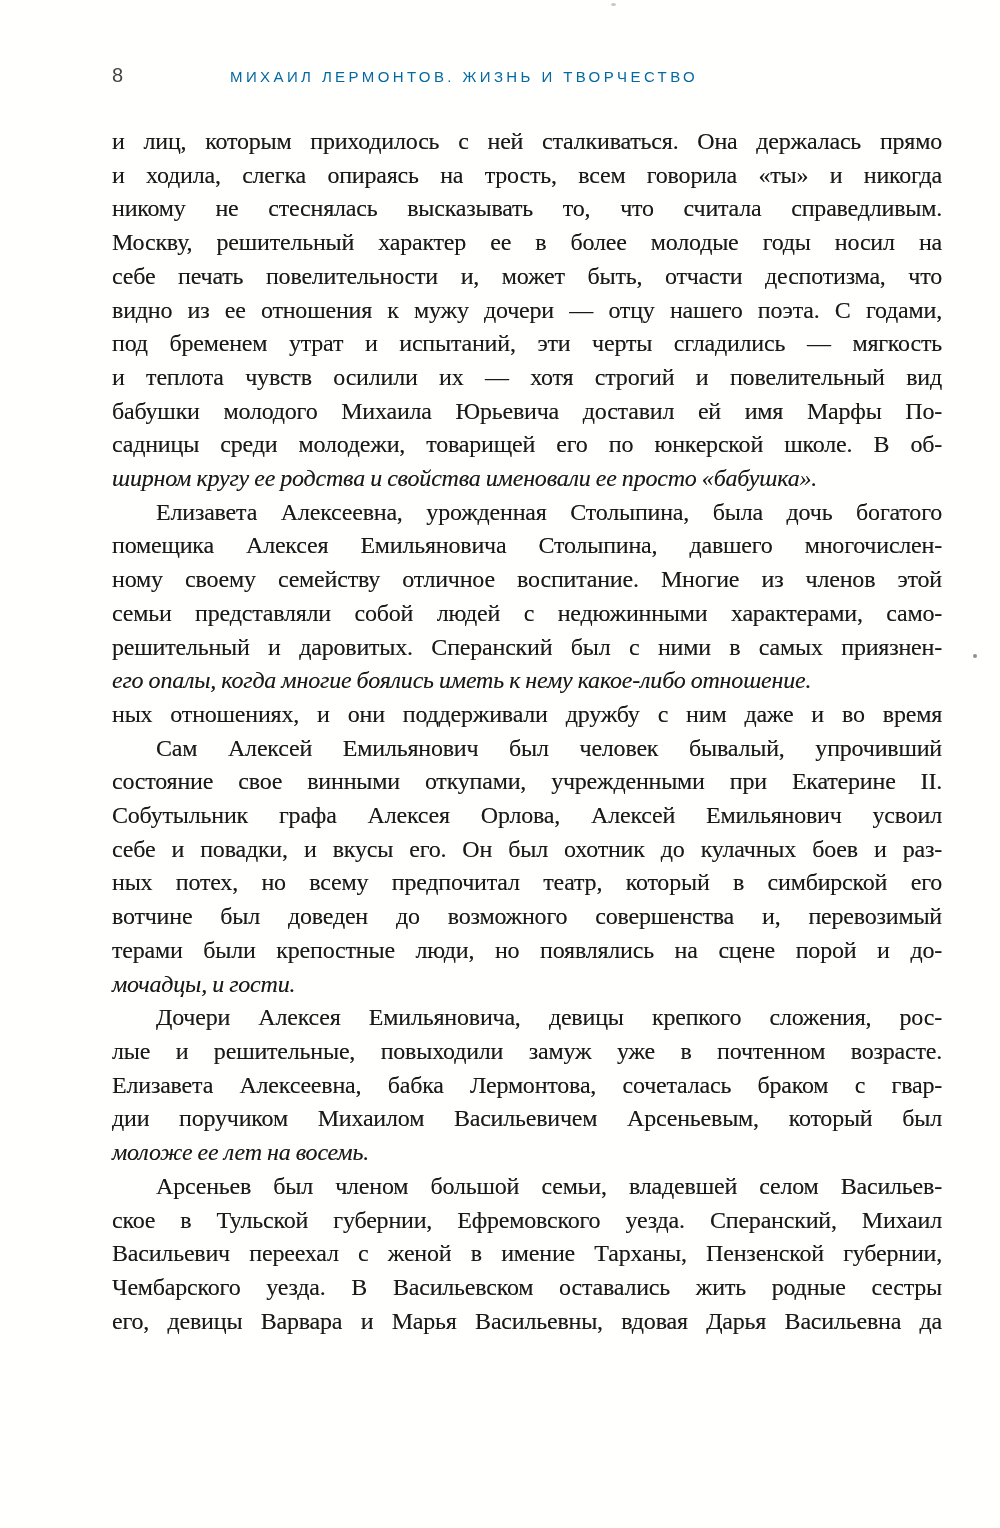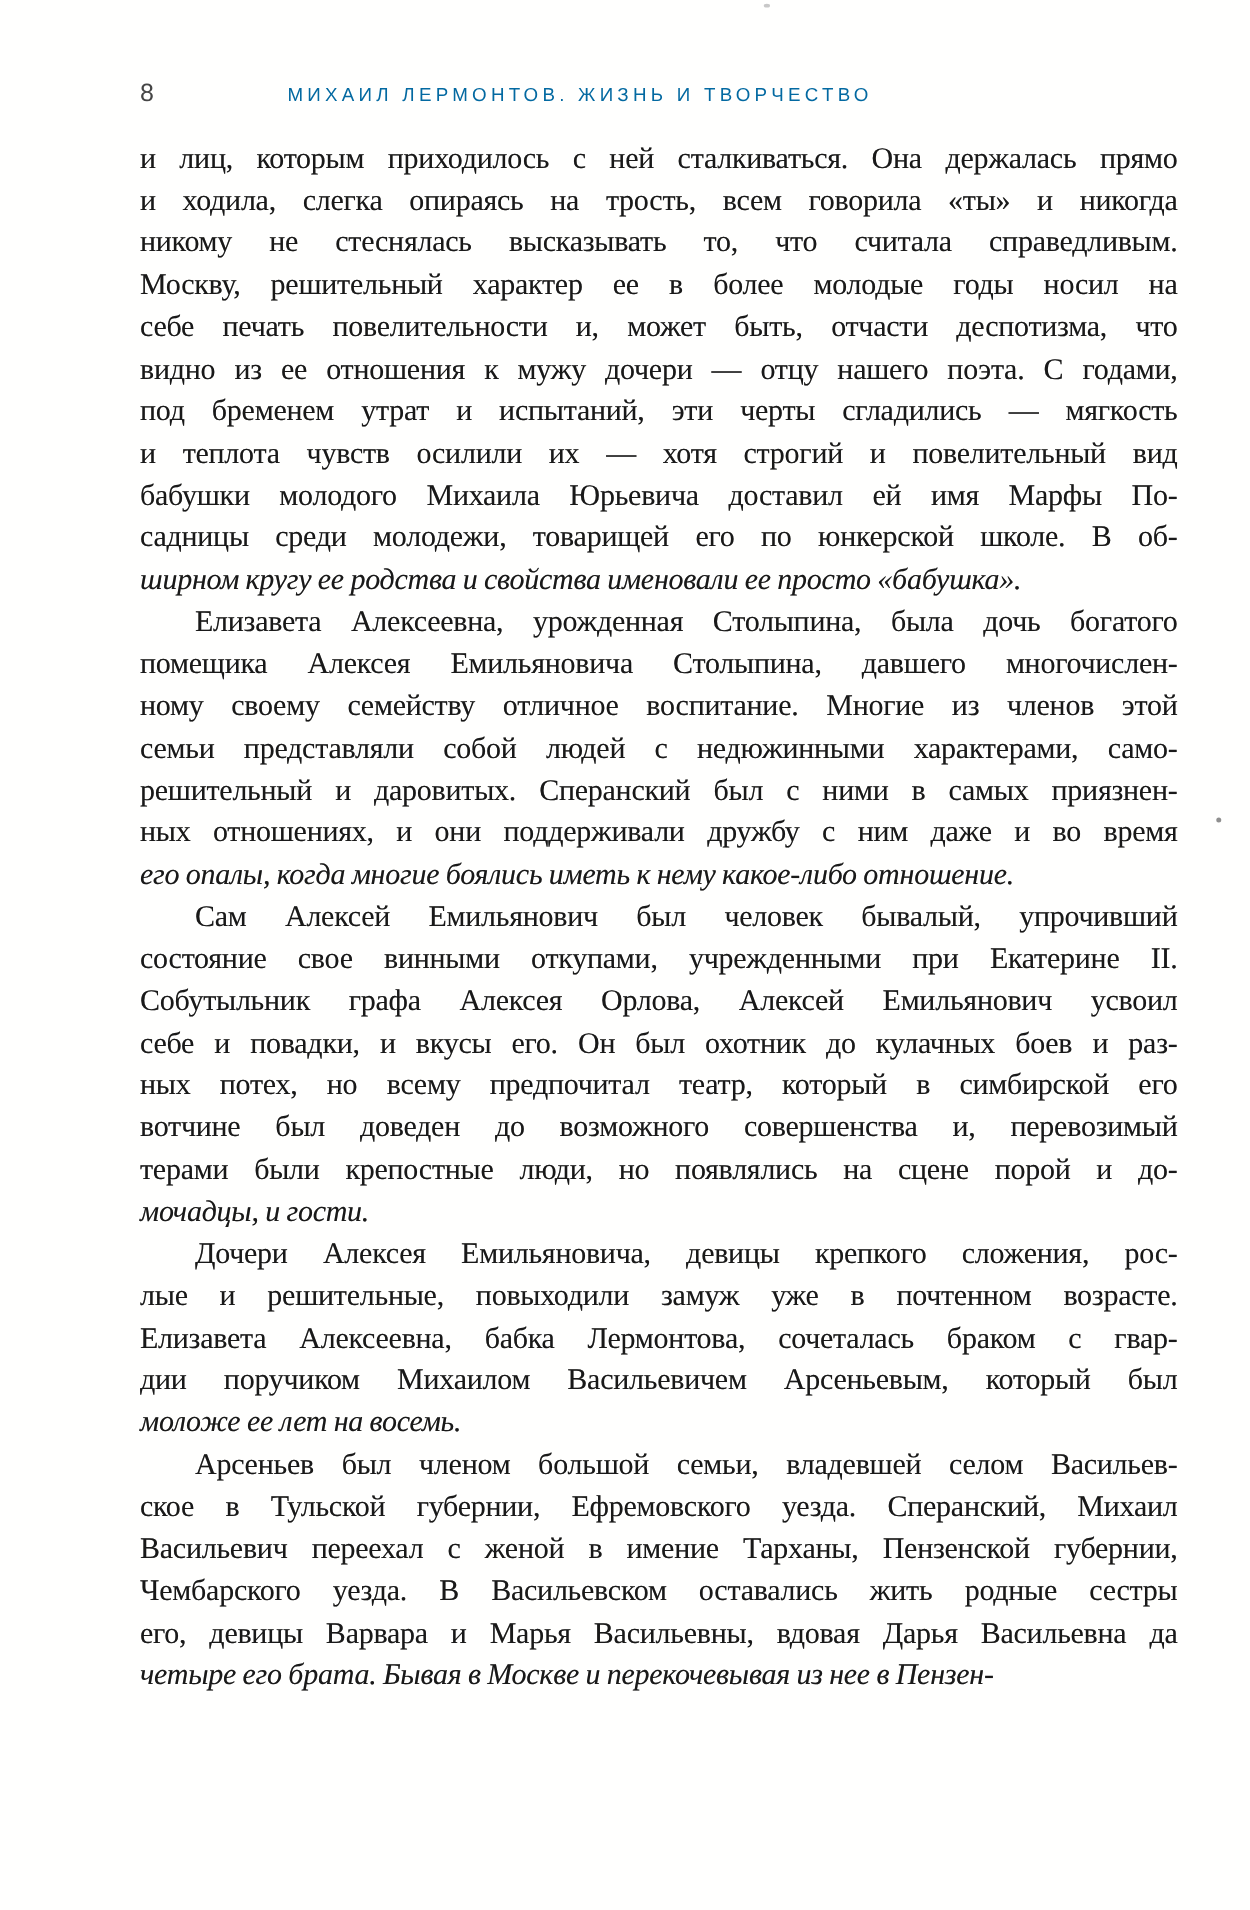--- a/index.html
+++ b/index.html
@@ -39,21 +39,21 @@
     font-family: "Liberation Sans", "DejaVu Sans", sans-serif;
     font-size: 15px;
     line-height: 17px;
     letter-spacing: 3.4px;
     color: #0369a1;
     white-space: nowrap;
   }
   
   .body-text {
     position: absolute;
-    top: 111px;
+    top: 125px;
     left: 112px;
     width: 830px;
     color: #191919;
     font-size: 24px;
     line-height: 33.7px;
     letter-spacing: -0.2px;
     word-spacing: -0.6px;
     text-shadow: 0 0 0.5px rgba(20,20,20,0.45);
   }
   .paragraph { margin: 0; }
@@ -100,22 +100,22 @@
         <div class="line">бабушки молодого Михаила Юрьевича доставил ей имя Марфы По-</div>
         <div class="line">садницы среди молодежи, товарищей его по юнкерской школе. В об-</div>
         <div class="line para-end">ширном кругу ее родства и свойства именовали ее просто «бабушка».</div>
       </div>
       <div class="paragraph indent">
         <div class="line">Елизавета Алексеевна, урожденная Столыпина, была дочь богатого</div>
         <div class="line">помещика Алексея Емильяновича Столыпина, давшего многочислен-</div>
         <div class="line">ному своему семейству отличное воспитание. Многие из членов этой</div>
         <div class="line">семьи представляли собой людей с недюжинными характерами, само-</div>
         <div class="line">решительный и даровитых. Сперанский был с ними в самых приязнен-</div>
+        <div class="line para-end">его опалы, когда многие боялись иметь к нему какое-либо отношение.</div>
         <div class="line">ных отношениях, и они поддерживали дружбу с ним даже и во время</div>
-        <div class="line para-end">его опалы, когда многие боялись иметь к нему какое-либо отношение.</div>
       </div>
       <div class="paragraph indent">
         <div class="line">Сам Алексей Емильянович был человек бывалый, упрочивший</div>
         <div class="line">состояние свое винными откупами, учрежденными при Екатерине II.</div>
         <div class="line">Собутыльник графа Алексея Орлова, Алексей Емильянович усвоил</div>
         <div class="line">себе и повадки, и вкусы его. Он был охотник до кулачных боев и раз-</div>
         <div class="line">ных потех, но всему предпочитал театр, который в симбирской его</div>
         <div class="line">вотчине был доведен до возможного совершенства и, перевозимый</div>
         <div class="line">терами были крепостные люди, но появлялись на сцене порой и до-</div>
         <div class="line para-end">мочадцы, и гости.</div>
@@ -126,20 +126,19 @@
         <div class="line">Елизавета Алексеевна, бабка Лермонтова, сочеталась браком с гвар-</div>
         <div class="line">дии поручиком Михаилом Васильевичем Арсеньевым, который был</div>
         <div class="line para-end">моложе ее лет на восемь.</div>
       </div>
       <div class="paragraph indent">
         <div class="line">Арсеньев был членом большой семьи, владевшей селом Васильев-</div>
         <div class="line">ское в Тульской губернии, Ефремовского уезда. Сперанский, Михаил</div>
         <div class="line">Васильевич переехал с женой в имение Тарханы, Пензенской губернии,</div>
         <div class="line">Чембарского уезда. В Васильевском оставались жить родные сестры</div>
         <div class="line">его, девицы Варвара и Марья Васильевны, вдовая Дарья Васильевна да</div>
-        <div class="line para-end">четыре его брата. Бывая в Москве и перекочевывая из нее в Пензен-</div>
       </div>
     </main>
 
   <span class="speck speck-top"></span>
   <span class="speck speck-margin"></span>
 
 </div>
 
 </body></html>

